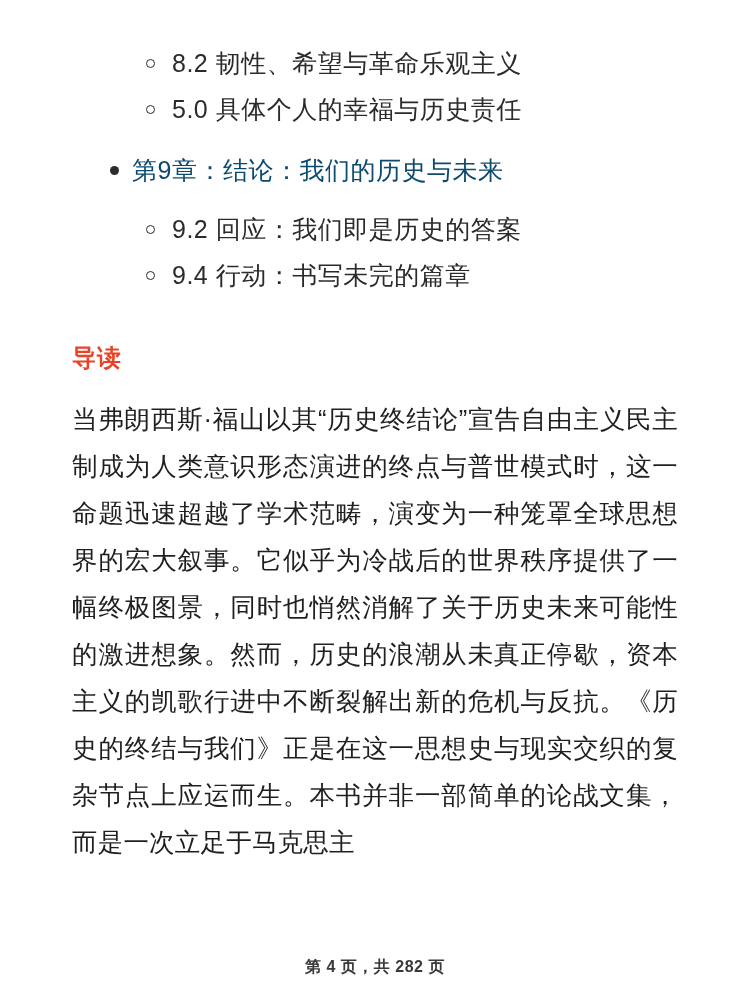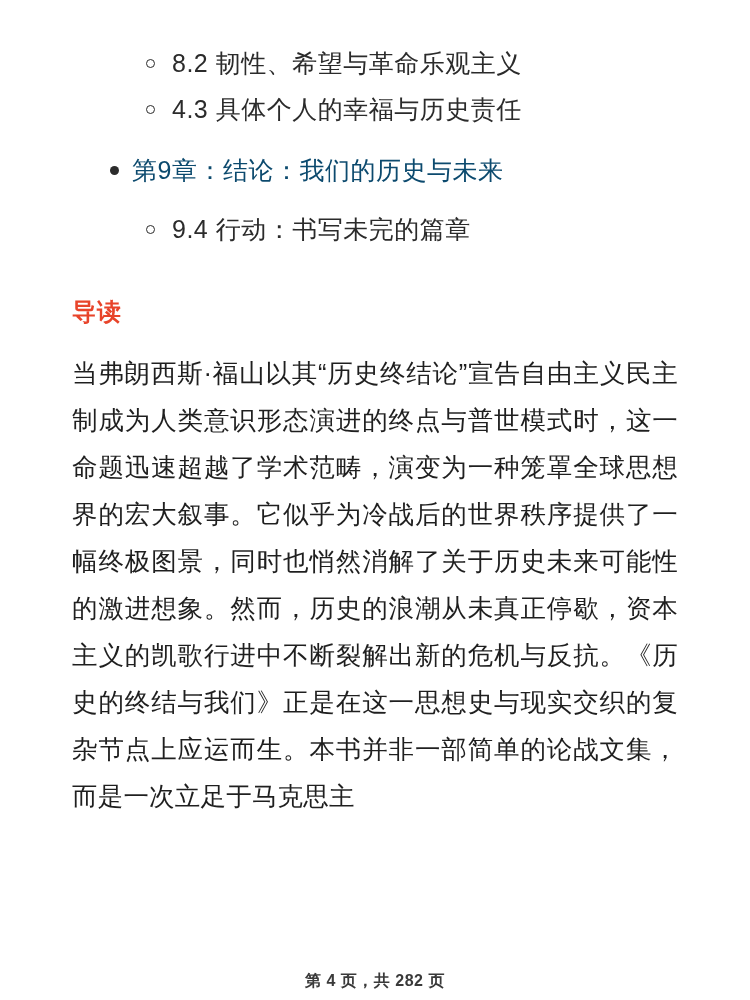--- a/index.html
+++ b/index.html
@@ -91,21 +91,21 @@
     text-justify: inter-ideograph;
     margin: 0;
     letter-spacing: 0.2px;
   }
 
   
   .footer {
     position: absolute;
     left: 0;
     right: 0;
-    bottom: 8px;
+    bottom: 22px;
     text-align: center;
     font-size: 16px;
     color: #3a3a3a;
     font-weight: bold;
     letter-spacing: 0.5px;
   }
 </style>
 </head>
 <body>
 
@@ -113,30 +113,34 @@
 
   <ul class="toc">
 
     <li class="li-l2">
       <span class="marker"><span class="marker-hollow"></span></span>
       <span>8.2 韧性、希望与革命乐观主义</span>
     </li>
 
     <li class="li-l2">
       <span class="marker"><span class="marker-hollow"></span></span>
-      <span>4.3 具体个人的幸福与历史责任</span>
+      <span>5.0 具体个人的幸福与历史责任</span>
     </li>
 
 
     <li class="li-l1">
       <span class="marker-filled"></span>
       <span>第9章：结论：我们的历史与未来</span>
     </li>
 
 
+    <li class="li-l2">
+      <span class="marker"><span class="marker-hollow"></span></span>
+      <span>9.2 回应：我们即是历史的答案</span>
+    </li>
 
 
     <li class="li-l2">
       <span class="marker"><span class="marker-hollow"></span></span>
       <span>9.4 行动：书写未完的篇章</span>
     </li>
 
   </ul>
 
   <h2 class="section-heading">导读</h2>

